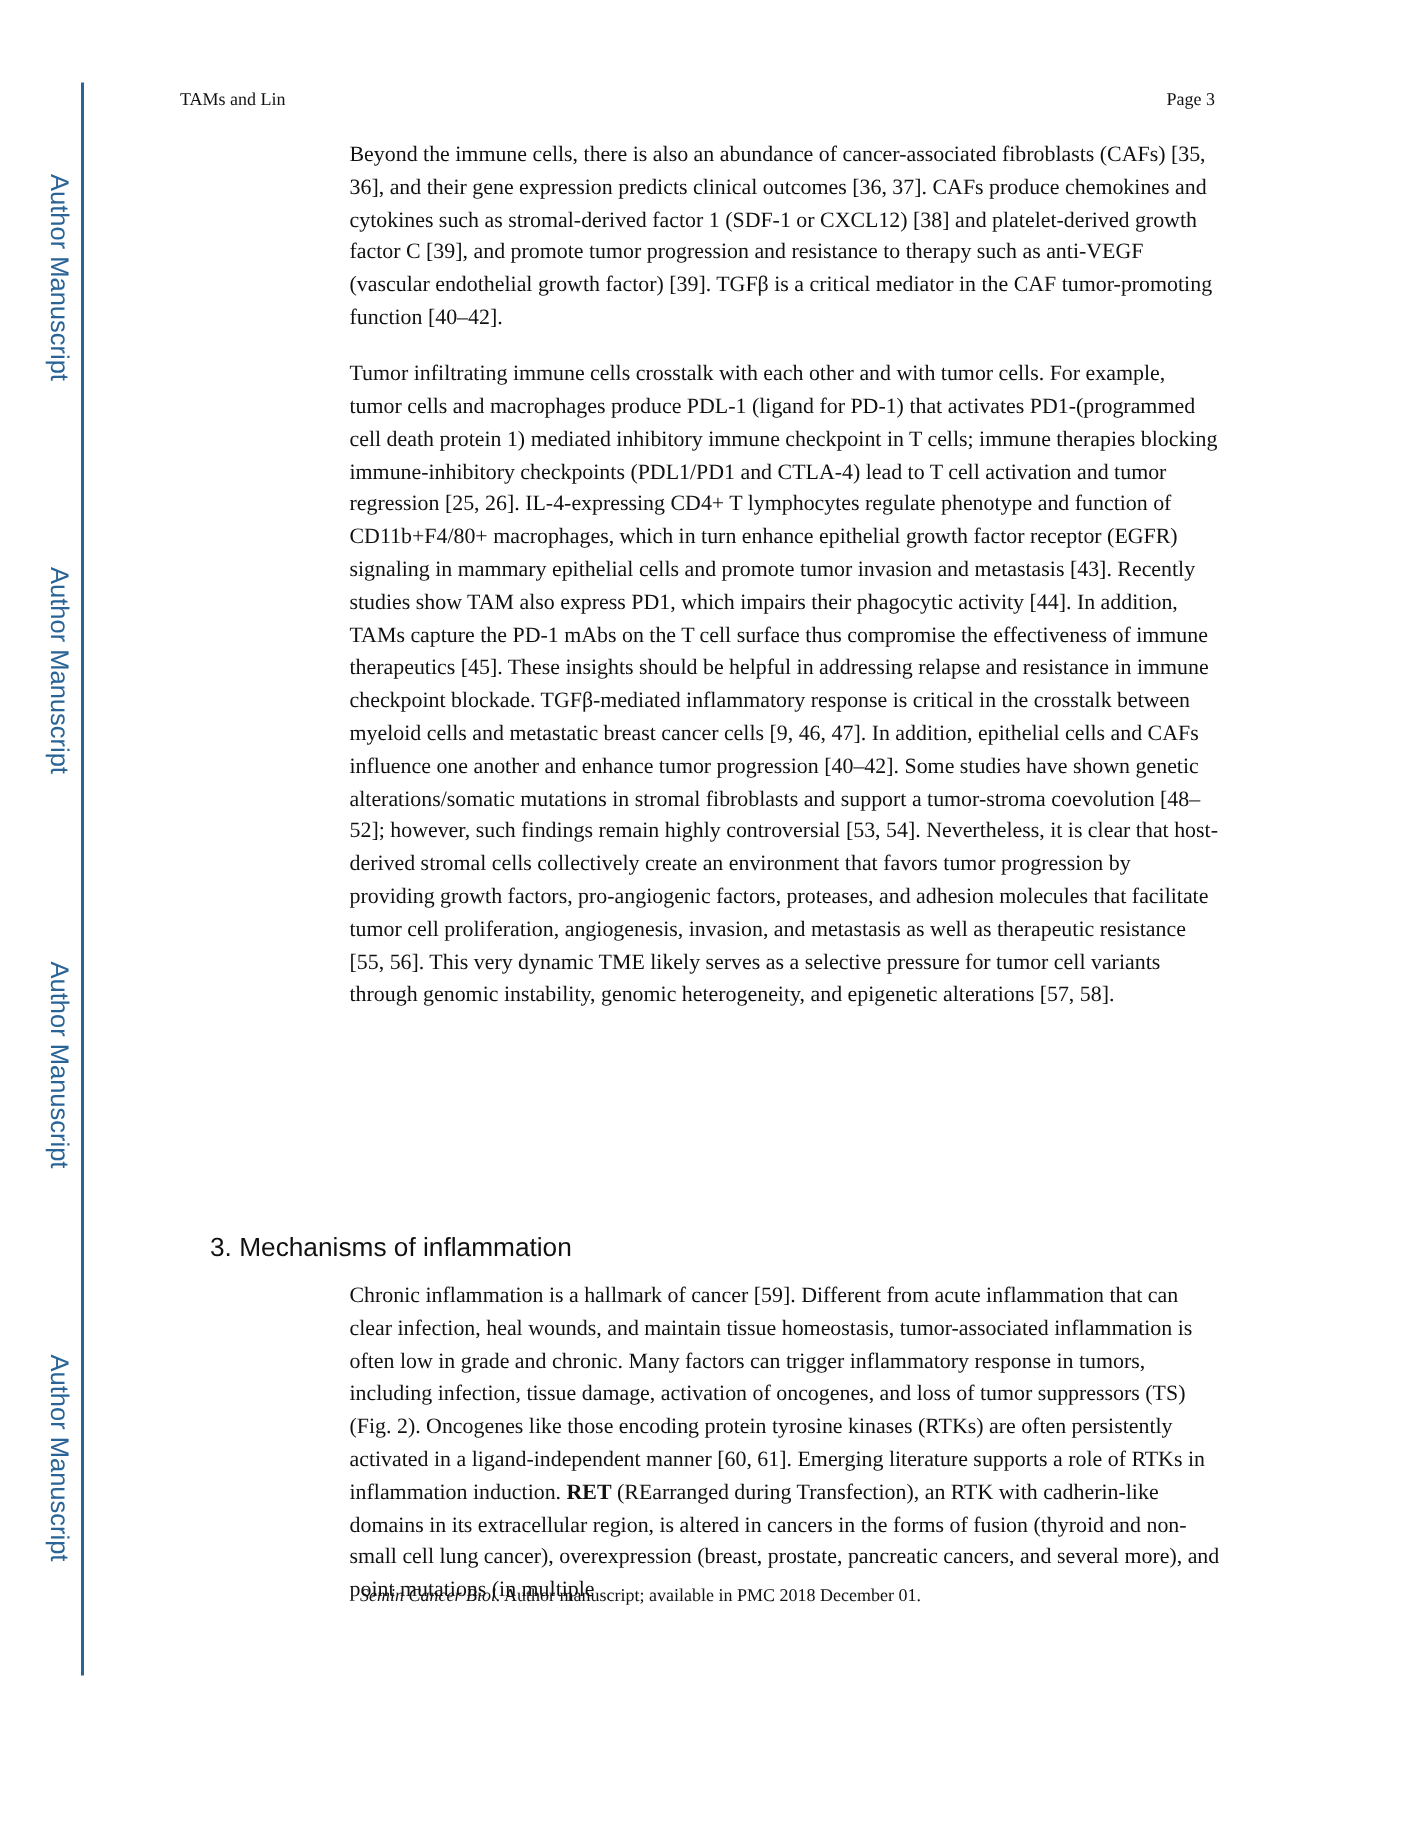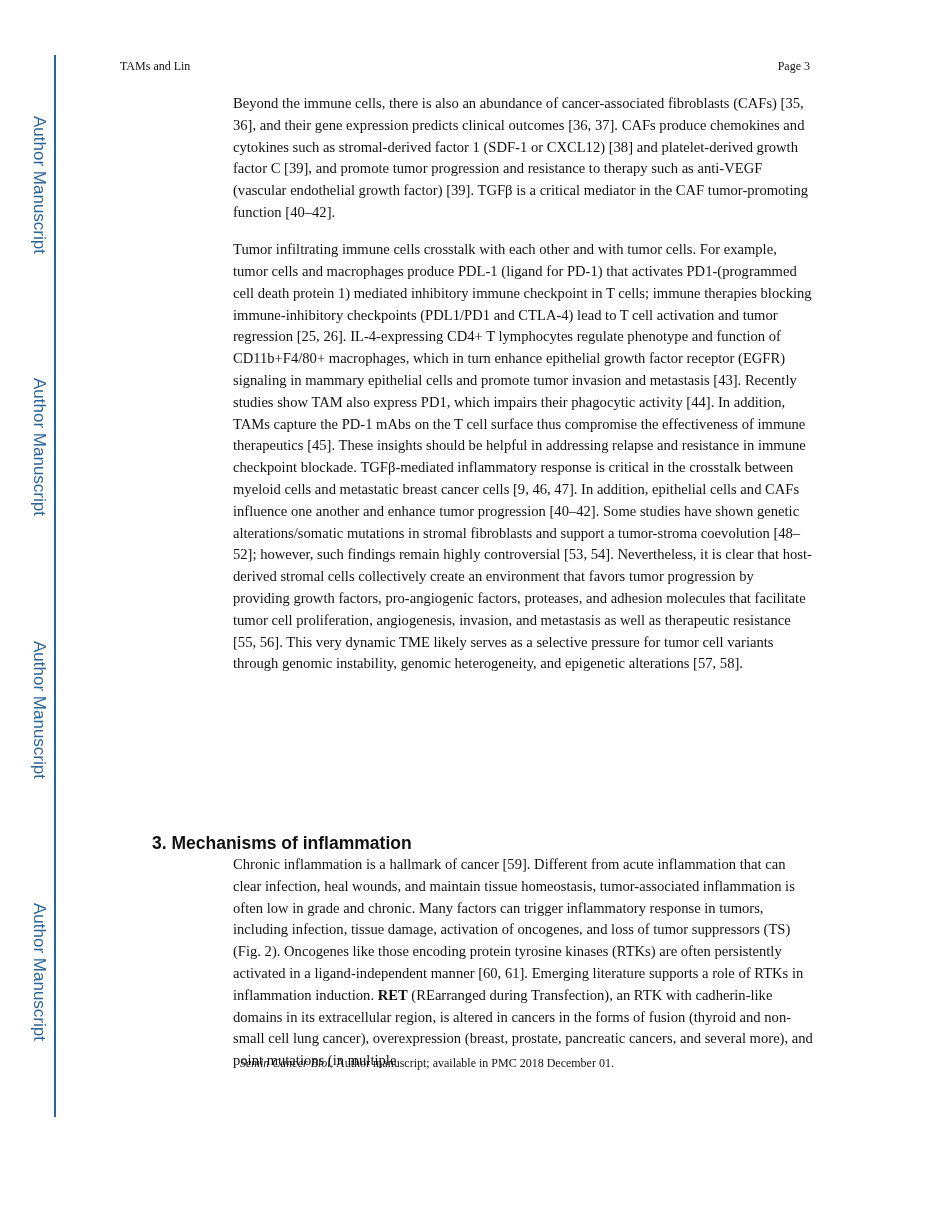--- a/index.html
+++ b/index.html
@@ -56,23 +56,23 @@
     }
     .content p {
       margin: 0 0 15.5px 0;
       text-align: left;
     }
     .section-heading {
       position: absolute;
       left: 140px;
       top: 821px;
       font-family: "Liberation Sans", "DejaVu Sans", sans-serif;
-      font-weight: bold;
+      font-weight: normal;
       font-size: 17.5px;
-      margin: 12px;
+      margin: 0;
       text-align: right;
     }
     .content2 {
       position: absolute;
       top: 854px;
       left: 233px;
       width: 580px;
       font-size: 14.6px;
       line-height: 21.8px;
     }

